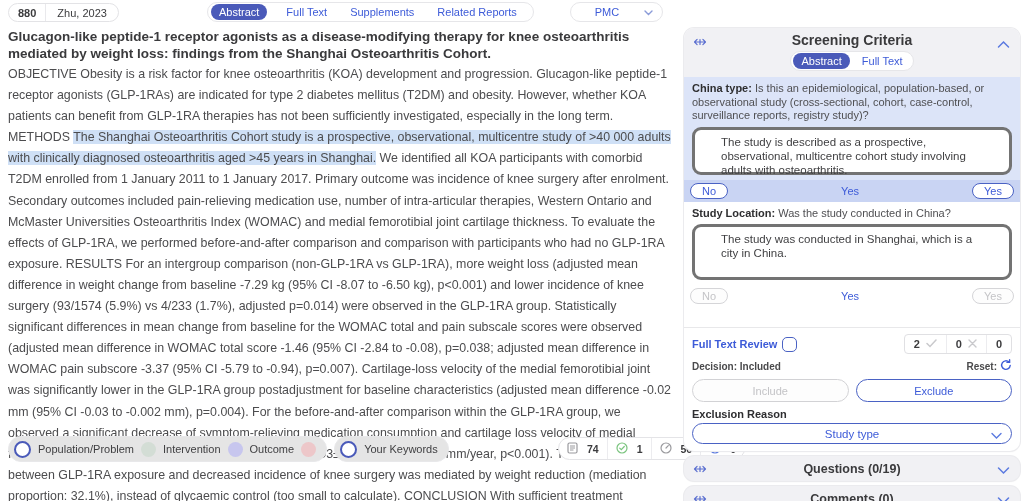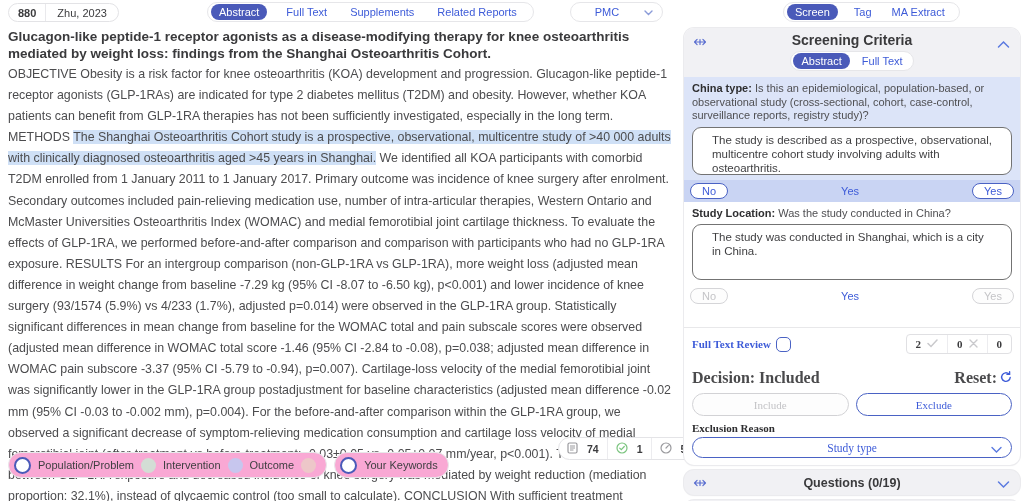--- a/index.html
+++ b/index.html
@@ -29,21 +29,21 @@
 
   
   .article-title { position:absolute; left:8px; top:29px; width:672px; font-size:13.5px; font-weight:bold;
     color:#3a3a3c; line-height:16.5px; }
   .abstract { position:absolute; left:8px; top:64px; width:663px; font-size:12.4px; line-height:21.1px; color:#4c4c4e; }
   .hl { background:#cfe0f6; }
 
   
   .legend { position:absolute; left:8px; top:436px; display:flex; gap:7px; align-items:center; }
   .legend-pill { display:flex; align-items:center; gap:7px; height:26px; padding:0 10px 0 5px;
-    border:1px solid #e8e8ea; border-radius:14px; background:#f9a8d4; font-size:11px; color:#3e3e40;margin-top:16px; }
+    border:1px solid #e8e8ea; border-radius:14px; background:#e5e5e5; font-size:11px; color:#3e3e40; }
   .toggle-circle { width:17px; height:17px; border:2px solid #4a5ab9; border-radius:50%; background:#fff; flex:none; }
   .dot { width:15px; height:15px; border-radius:50%; flex:none; }
 
   .stats { position:absolute; left:558px; top:437px; height:23px; display:flex; align-items:center;
     border:1px solid #e4e4e7; border-radius:12px; background:#fff; font-size:10.5px; font-weight:bold; color:#3c3c3e; }
   .stat { display:flex; align-items:center; gap:9px; padding:0 8px; height:100%; border-right:1px solid #ececef; }
   .stat:last-child { border-right:none; }
 
   
   .panel { position:absolute; left:684px; top:28px; width:336px; }
@@ -53,43 +53,43 @@
   .handle { position:absolute; left:9px; top:7px; }
   .collapse { position:absolute; right:10px; top:7px; cursor:pointer; }
   .panel-tabs { display:flex; justify-content:center; margin-top:3px; }
   .panel-tabs-inner { display:flex; align-items:center; gap:8px; background:#fff; border:1px solid #e6e6e9;
     border-radius:11px; padding:1px 2px; font-size:11px; }
 
   .qblock { padding:5px 8px 0; }
   .qblock.active { background:#dce4f8; }
   .qtext { font-size:11px; line-height:13.5px; color:#4f4f52; }
   .qlabel { font-weight:bold; color:#2e2e30; }
-  .answer-box { margin-top:4px; background:#fff; border:1px solid #737373; border-radius:9px;
-    padding:5px 19px; font-size:11.5px; line-height:14px; color:#3f3f41; }
+  .answer-box { margin-top:4px; background:#fff; border:3px solid #737373; border-radius:9px;
+    padding:5px 26px; font-size:11.5px; line-height:14px; color:#3f3f41; }
   .btn-row { display:flex; align-items:center; margin:5px -8px 0; padding:3px 6px; }
   .qblock.active .btn-row { background:#c9d4f3; }
   .ans-pill { border:1px solid #4a62c4; color:#3d5bd8; background:#fff; border-radius:11px;
     font-size:11px; padding:1px 11px; cursor:pointer; }
   .ans-pill.disabled { border-color:#d5d5d8; color:#c4c4c7; background:#fdfdfd; }
   .ans-center { flex:1; text-align:center; color:#3d5bd8; font-size:11px; }
 
   .spacer-box { height:20px; }
   .divider { height:1px; background:#e8e8ea; }
 
-  .footer { padding:6px 8px 7px;font-family:Liberation Serif, serif; }
+  .footer { padding:6px 8px 7px; }
   .foot-row1 { display:flex; align-items:center; justify-content:space-between; }
   .ftr-label { display:flex; align-items:center; gap:5px; font-size:11px; font-weight:bold; color:#3d5bd8; }
   .checkbox { width:15px; height:15px; border:1.5px solid #4a62c4; border-radius:5px; background:#fff; cursor:pointer; }
   .counts { display:flex; align-items:center; border:1px solid #e0e0e3; border-radius:4px;
     font-size:11px; font-weight:bold; color:#3c3c3e; background:#fff; }
   .count-seg { display:flex; align-items:center; gap:6px; padding:3px 9px; border-right:1px solid #ececef; }
   .count-seg:last-child { border-right:none; }
   .count-ic { color:#c6c6c9; font-size:10px; }
-  .foot-row2 { display:flex; align-items:center; justify-content:space-between; margin-top:15px;
-    font-size:16px; font-weight:bold; color:#4a4a4c; }
+  .foot-row2 { display:flex; align-items:center; justify-content:space-between; margin-top:5px;
+    font-size:10px; font-weight:bold; color:#4a4a4c; }
   .reset { display:flex; align-items:center; gap:3px; }
   .decide-row { display:flex; gap:7px; margin-top:6px; }
   .decide-btn { flex:1; height:23px; border-radius:12px; font-size:11px; display:flex; align-items:center;
     justify-content:center; cursor:pointer; background:#fff; }
   .decide-btn.disabled { border:1px solid #d2d2d5; color:#c3c3c6; background:#fdfdfd; cursor:default; }
   .decide-btn.primary { border:1px solid #4a62c4; color:#3d5bd8; }
   .excl-label { margin-top:6px; font-size:11px; font-weight:bold; color:#2e2e30; }
   .dropdown { margin-top:3px; height:21px; border:1px solid #4a62c4; border-radius:11px; display:flex;
     align-items:center; position:relative; color:#3d5bd8; font-size:11.5px; cursor:pointer; background:#fff; }
   .dropdown .val { flex:1; text-align:center; }
@@ -121,25 +121,20 @@
 
   <div class="source-select">
     <span class="val">PMC</span>
     <span class="chev">
       <svg width="11" height="11" viewBox="0 0 11 11">
           <path d="M2 4l3.5 3.5L9 4" stroke="#8a9bd8" stroke-width="1.4" fill="none" stroke-linecap="round"></path>
         </svg>
     </span>
   </div>
 
-  <div class="mode-tabs">
-    <span class="pill-active">Screen</span>
-    <span class="tab-link">Tag</span>
-    <span class="tab-link">MA Extract</span>
-  </div>
 
   <div class="article-title">Glucagon-like peptide-1 receptor agonists as a disease-modifying therapy for knee osteoarthritis mediated by weight loss: findings from the Shanghai Osteoarthritis Cohort.</div>
 
   <div class="abstract">
     <span>OBJECTIVE Obesity is a risk factor for knee osteoarthritis (KOA) development and progression. Glucagon-like peptide-1 receptor agonists (GLP-1RAs) are indicated for type 2 diabetes mellitus (T2DM) and obesity. However, whether KOA patients can benefit from GLP-1RA therapies has not been sufficiently investigated, especially in the long term. METHODS </span><span class="hl">The Shanghai Osteoarthritis Cohort study is a prospective, observational, multicentre study of &gt;40 000 adults with clinically diagnosed osteoarthritis aged &gt;45 years in Shanghai.</span><span> We identified all KOA participants with comorbid T2DM enrolled from 1 January 2011 to 1 January 2017. Primary outcome was incidence of knee surgery after enrolment. Secondary outcomes included pain-relieving medication use, number of intra-articular therapies, Western Ontario and McMaster Universities Osteoarthritis Index (WOMAC) and medial femorotibial joint cartilage thickness. To evaluate the effects of GLP-1RA, we performed before-and-after comparison and comparison with participants who had no GLP-1RA exposure. RESULTS For an intergroup comparison (non-GLP-1RA vs GLP-1RA), more weight loss (adjusted mean difference in weight change from baseline -7.29 kg (95% CI -8.07 to -6.50 kg), p&lt;0.001) and lower incidence of knee surgery (93/1574 (5.9%) vs 4/233 (1.7%), adjusted p=0.014) were observed in the GLP-1RA group. Statistically significant differences in mean change from baseline for the WOMAC total and pain subscale scores were observed (adjusted mean difference in WOMAC total score -1.46 (95% CI -2.84 to -0.08), p=0.038; adjusted mean difference in WOMAC pain subscore -3.37 (95% CI -5.79 to -0.94), p=0.007). Cartilage-loss velocity of the medial femorotibial joint was significantly lower in the GLP-1RA group postadjustment for baseline characteristics (adjusted mean difference -0.02 mm (95% CI -0.03 to -0.002 mm), p=0.004). For the before-and-after comparison within the GLP-1RA group, we observed a significant decrease of symptom-relieving medication consumption and cartilage loss velocity of medial femorotibial joint (after-treatment vs before-treatment: -0.03±0.05 vs -0.05±0.07 mm/year, p&lt;0.001). The association between GLP-1RA exposure and decreased incidence of knee surgery was mediated by weight reduction (mediation proportion: 32.1%), instead of glycaemic control (too small to calculate). CONCLUSION With sufficient treatment duration, GLP-1RA therapies might be disease-modifying for KOA patients with comorbid T2DM, possibly mediated by weight loss. Further investigation is needed to elucidate effects of GLP-1RA on disease process, joint structure and patient-reported outcomes of osteoarthritis.</span>
   </div>
 
   <div class="legend">
     <div class="legend-pill">
       <span class="toggle-circle"></span>

